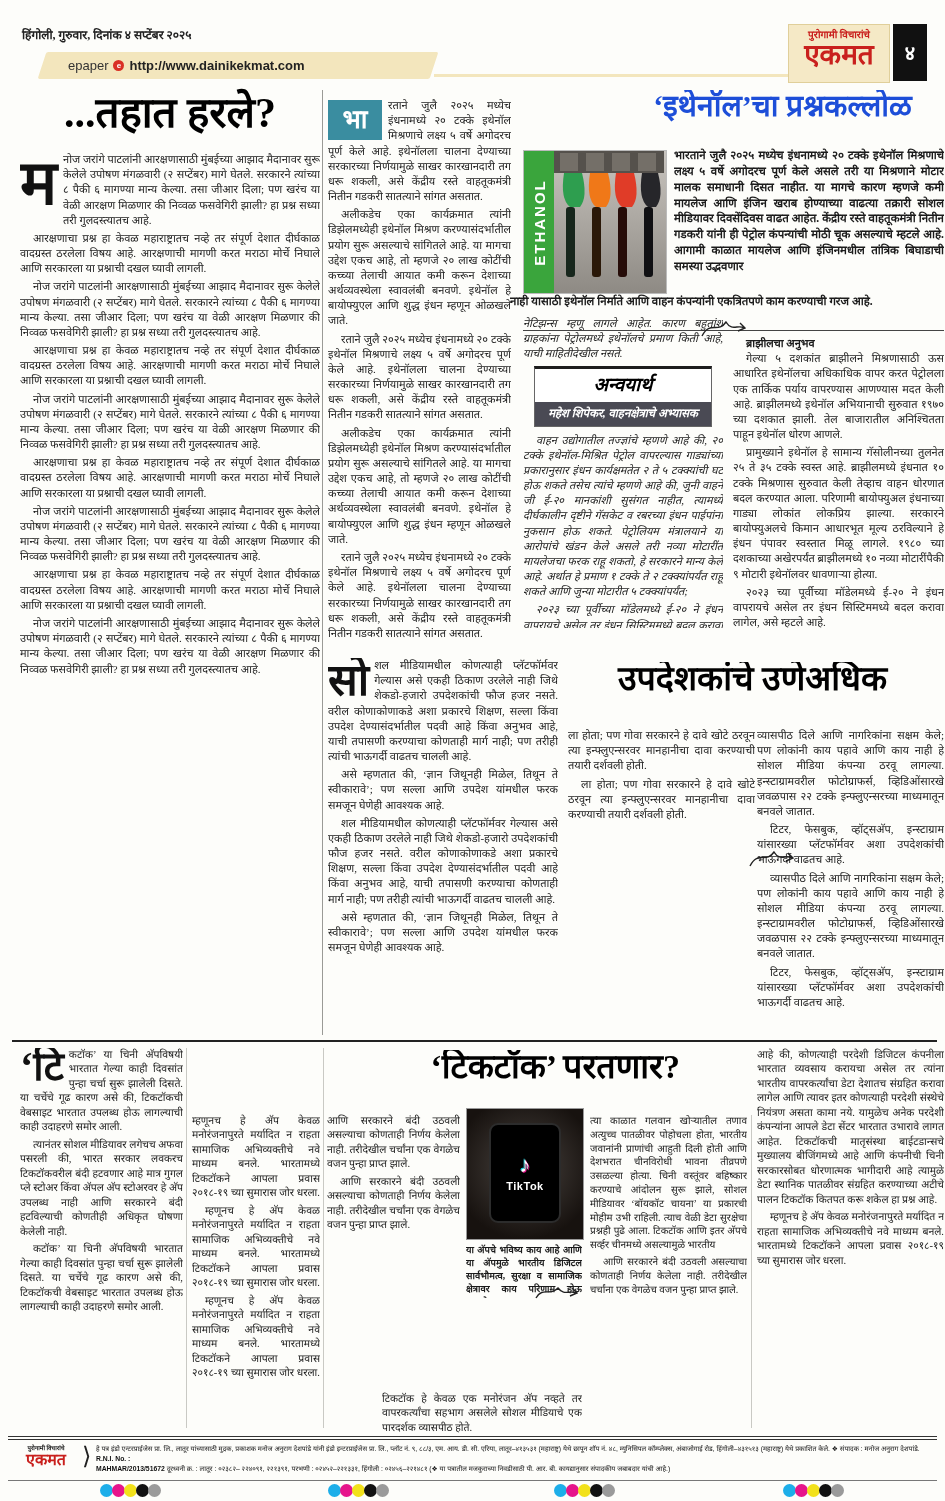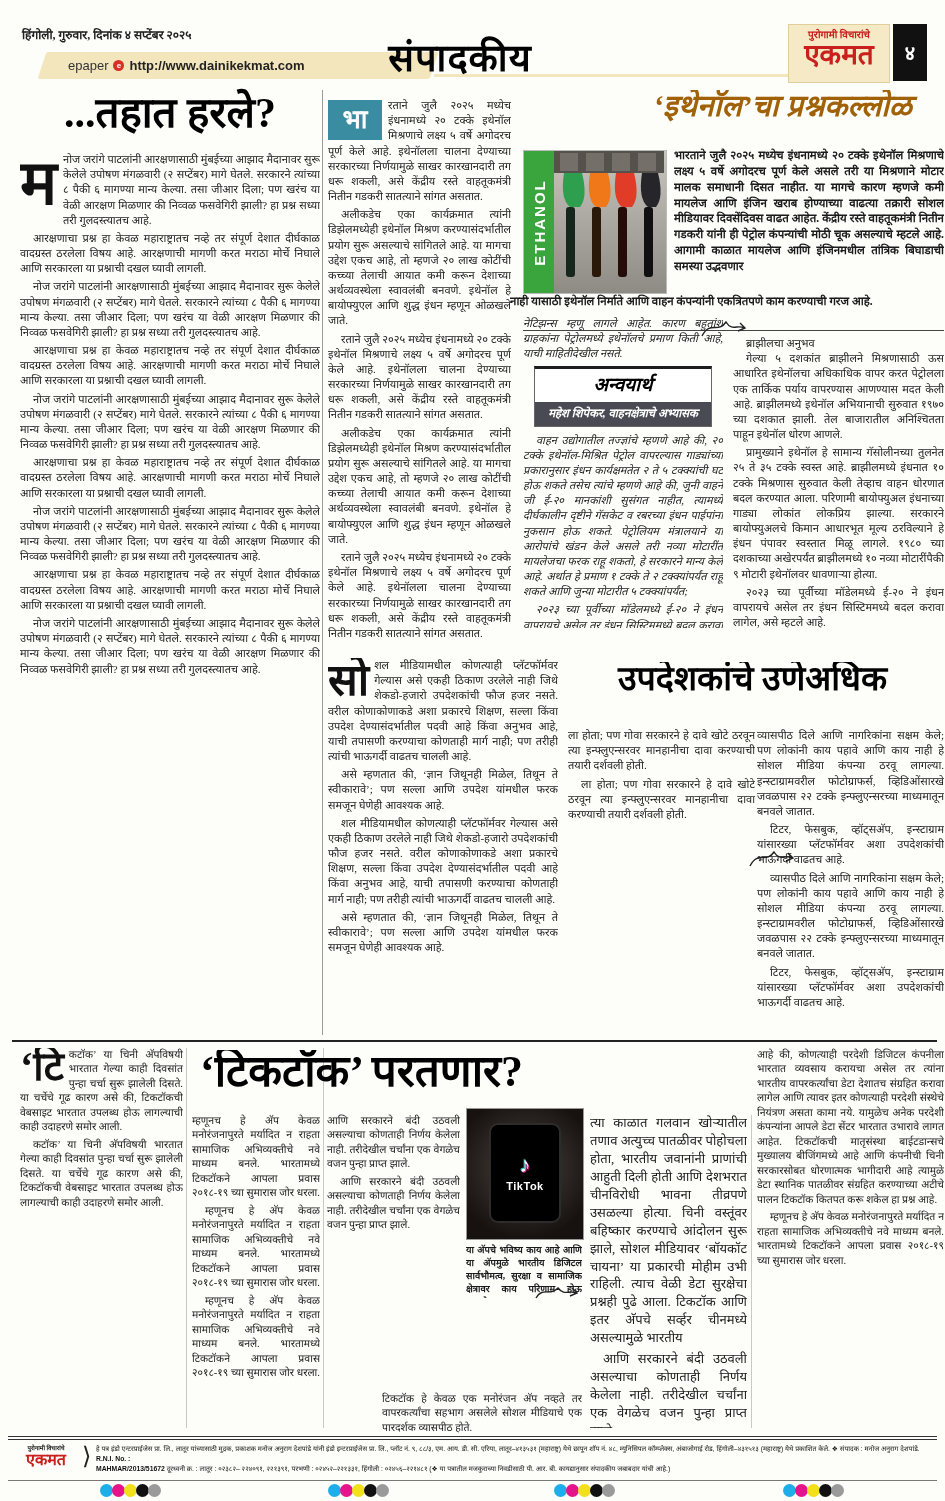--- a/index.html
+++ b/index.html
@@ -24,23 +24,23 @@
   .epaper-url{font-size:13px;font-weight:bold;color:#222;}
   .strip-tail{background:#f3e6bd;height:3px;}
   .section-title{font-size:38px;font-weight:bold;letter-spacing:1px;color:#000;text-align:center;}
   .masthead{background:#f5e9c6;border:1px solid #e0cf9a;text-align:center;padding-top:4px;}
   .masthead-tagline{color:#c9201d;font-size:10px;font-weight:bold;line-height:1.1;}
   .masthead-name{color:#c9201d;font-size:28px;font-weight:bold;line-height:1.05;}
   .pagenum{background:#111;color:#fff;display:flex;align-items:center;justify-content:center;
            font-size:20px;font-weight:bold;}
   
   .h-lead{font-size:42px;font-weight:bold;line-height:1.0;color:#000;}
-  .h-eth{font-size:30px;font-weight:bold;line-height:1.05;color:#a16207;text-align:center;font-style:italic;}
+  .h-eth{font-size:30px;font-weight:bold;line-height:1.05;color:#1d4ed8;text-align:center;}
   .h-upd{font-size:34px;font-weight:bold;line-height:1.0;color:#000;text-align:center;}
-  .h-tik{font-size:44px;font-weight:bold;line-height:1.0;color:#000;text-align:left;}
+  .h-tik{font-size:34px;font-weight:bold;line-height:1.0;color:#000;text-align:right;}
   
   .dc{float:left;font-weight:bold;color:#111;}
   .dc-m{font-size:62px;line-height:.95;margin:2px 6px 0 0;}
   .dc-so{font-size:44px;line-height:.95;margin:2px 5px 0 0;}
   .dc-ti{font-size:40px;line-height:.95;margin:0 5px 0 0;}
   .dc-bha{background:#3a8da0;color:#fff;font-size:26px;font-weight:bold;width:54px;height:40px;
           display:flex;align-items:center;justify-content:center;float:left;margin:2px 6px 2px 0;}
   
   .kbox{background:#fff;border:1px solid #666;border-top:3px solid #1d1d1d;text-align:center;overflow:hidden;}
   .kbox-title{font-size:19px;font-weight:bold;padding:3px 0 4px;color:#000;}
@@ -58,40 +58,39 @@
              border-radius:9px;display:flex;flex-direction:column;align-items:center;justify-content:center;}
   .tik-note{color:#fff;font-size:22px;text-shadow:1px 1px 0 #e6148b,-1px -1px 0 #23d3e0;line-height:1;}
   .tik-word{color:#fff;font-size:11px;font-weight:bold;margin-top:4px;letter-spacing:.5px;
             font-family:"Liberation Sans","DejaVu Sans",sans-serif;}
   
   .foot-small{font-size:6.8px;line-height:1.5;color:#111;font-family:"Liberation Sans","DejaVu Sans",sans-serif;}
   .foot-logo-tag{font-size:6px;color:#111;font-weight:bold;}
   .foot-logo-name{font-size:16px;color:#c9201d;font-weight:bold;line-height:1;}
   .dots{display:flex;}
   .dot{width:13px;height:13px;border-radius:50%;margin-right:-1px;}
-  .subhead{font-weight:normal;text-indent:13px;}
+  .subhead{font-weight:bold;text-indent:13px;}
   .doodle{stroke:#222;fill:none;stroke-width:1.4;}
 </style>
 </head>
 <body>
 
 <div class="page">
 
   <div class="abs dateline" style="left:22px;top:26px;width:280px;">हिंगोली, गुरुवार, दिनांक ४ सप्टेंबर २०२५</div>
 
   <div class="abs epaper-strip" style="left:42px;top:52px;width:392px;height:27px;">
     <div class="epaper-inner">
       <span class="epaper-label">epaper</span>
       <span class="epaper-dot">e</span>
       <span class="epaper-url">http://www.dainikekmat.com</span>
     </div>
   </div>
   <div class="abs strip-tail" style="left:434px;top:74px;width:356px;"></div>
 
-  <div class="abs section-title" style="left:310px;top:30px;width:300px;">संपादकीय</div>
 
   <div class="abs masthead" style="left:788px;top:24px;width:100px;height:53px;">
     <div class="masthead-tagline">पुरोगामी विचारांचे</div>
     <div class="masthead-name">एकमत</div>
   </div>
   <div class="abs pagenum" style="left:893px;top:24px;width:34px;height:57px;">४</div>
 
   <div class="vrule" style="left:322px;top:90px;height:945px;"></div>
 
   <div class="abs" style="left:20px;top:92px;width:300px;">
@@ -197,20 +196,21 @@
 
   <div class="abs" style="left:12px;top:1040px;width:925px;height:2px;background:#222;"></div>
 
   <div class="vrule" style="left:186px;top:1048px;height:380px;background:#c9c9c4;"></div>
   <div class="vrule" style="left:323px;top:1048px;height:380px;background:#c9c9c4;"></div>
   <div class="vrule" style="left:751px;top:1115px;height:313px;background:#c9c9c4;"></div>
 
   <div class="abs col just" style="left:20px;top:1048px;width:163px;height:380px;font-size:10.5px;">
     <span class="dc dc-ti"><span>‘</span><span>टि</span></span>
     <p>कटॉक’ या चिनी अ‍ॅपविषयी भारतात गेल्या काही दिवसांत पुन्हा चर्चा सुरू झालेली दिसते. या चर्चेचे गूढ कारण असे की, टिकटॉकची वेबसाइट भारतात उपलब्ध होऊ लागल्याची काही उदाहरणे समोर आली.</p>
+    <p class="ind">त्यानंतर सोशल मीडियावर लगेचच अफवा पसरली की, भारत सरकार लवकरच टिकटॉकवरील बंदी हटवणार आहे मात्र गुगल प्ले स्टोअर किंवा अ‍ॅपल अ‍ॅप स्टोअरवर हे अ‍ॅप उपलब्ध नाही आणि सरकारने बंदी हटविल्याची कोणतीही अधिकृत घोषणा केलेली नाही.</p>
     <p class="ind">कटॉक’ या चिनी अ‍ॅपविषयी भारतात गेल्या काही दिवसांत पुन्हा चर्चा सुरू झालेली दिसते. या चर्चेचे गूढ कारण असे की, टिकटॉकची वेबसाइट भारतात उपलब्ध होऊ लागल्याची काही उदाहरणे समोर आली.</p>
   </div>
 
   <div class="abs h-tik" style="left:200px;top:1050px;width:480px;height:58px;overflow:hidden;">‘टिकटॉक’ परतणार?</div>
 
   <div class="abs col just" style="left:192px;top:1114px;width:128px;height:314px;font-size:10.5px;">
     <p>म्हणूनच हे अ‍ॅप केवळ मनोरंजनापुरते मर्यादित न राहता सामाजिक अभिव्यक्तीचे नवे माध्यम बनले. भारतामध्ये टिकटॉकने आपला प्रवास २०१८-१९ च्या सुमारास जोर धरला.</p>
     <p class="ind">म्हणूनच हे अ‍ॅप केवळ मनोरंजनापुरते मर्यादित न राहता सामाजिक अभिव्यक्तीचे नवे माध्यम बनले. भारतामध्ये टिकटॉकने आपला प्रवास २०१८-१९ च्या सुमारास जोर धरला.</p>
     <p class="ind">म्हणूनच हे अ‍ॅप केवळ मनोरंजनापुरते मर्यादित न राहता सामाजिक अभिव्यक्तीचे नवे माध्यम बनले. भारतामध्ये टिकटॉकने आपला प्रवास २०१८-१९ च्या सुमारास जोर धरला.</p>
   </div>
@@ -226,21 +226,21 @@
     </div>
   </div>
   <div class="abs col just bold" style="left:466px;top:1244px;width:116px;height:54px;font-size:9.5px;">या अ‍ॅपचे भविष्य काय आहे आणि या अ‍ॅपमुळे भारतीय डिजिटल सार्वभौमत्व, सुरक्षा व सामाजिक क्षेत्रावर काय परिणाम होऊ शकतो?</div>
 
   <svg class="abs doodle" style="left:534px;top:1284px;" width="46" height="18" viewBox="0 0 46 18">
     <path d="M2 14 C9 2 16 13 24 4 C30 12 36 6 42 9 M38 4 L43 9 L36 12"></path>
   </svg>
 
   <div class="abs col just" style="left:382px;top:1368px;width:200px;height:60px;font-size:10.5px;margin-top:24px;">टिकटॉक हे केवळ एक मनोरंजन अ‍ॅप नव्हते तर वापरकर्त्यांचा सहभाग असलेले सोशल मीडियाचे एक पारदर्शक व्यासपीठ होते.</div>
 
-  <div class="abs col just" style="left:590px;top:1114px;width:157px;height:314px;font-size:13px;">
+  <div class="abs col just" style="left:590px;top:1114px;width:157px;height:314px;font-size:10px;">
     <p>त्या काळात गलवान खोऱ्यातील तणाव अत्युच्च पातळीवर पोहोचला होता, भारतीय जवानांनी प्राणांची आहुती दिली होती आणि देशभरात चीनविरोधी भावना तीव्रपणे उसळल्या होत्या. चिनी वस्तूंवर बहिष्कार करण्याचे आंदोलन सुरू झाले, सोशल मीडियावर ‘बॉयकॉट चायना’ या प्रकारची मोहीम उभी राहिली. त्याच वेळी डेटा सुरक्षेचा प्रश्नही पुढे आला. टिकटॉक आणि इतर अ‍ॅपचे सर्व्हर चीनमध्ये असल्यामुळे भारतीय</p>
     <p class="ind">आणि सरकारने बंदी उठवली असल्याचा कोणताही निर्णय केलेला नाही. तरीदेखील चर्चांना एक वेगळेच वजन पुन्हा प्राप्त झाले.</p>
   </div>
   <div class="abs col just" style="left:757px;top:1048px;width:187px;height:380px;font-size:10.5px;">
     <p>आहे की, कोणत्याही परदेशी डिजिटल कंपनीला भारतात व्यवसाय करायचा असेल तर त्यांना भारतीय वापरकर्त्यांचा डेटा देशातच संग्रहित करावा लागेल आणि त्यावर इतर कोणत्याही परदेशी संस्थेचे नियंत्रण असता कामा नये. यामुळेच अनेक परदेशी कंपन्यांना आपले डेटा सेंटर भारतात उभारावे लागत आहेत. टिकटॉकची मातृसंस्था बाईटडान्सचे मुख्यालय बीजिंगमध्ये आहे आणि कंपनीची चिनी सरकारसोबत धोरणात्मक भागीदारी आहे त्यामुळे डेटा स्थानिक पातळीवर संग्रहित करण्याच्या अटीचे पालन टिकटॉक कितपत करू शकेल हा प्रश्न आहे.</p>
     <p class="ind">म्हणूनच हे अ‍ॅप केवळ मनोरंजनापुरते मर्यादित न राहता सामाजिक अभिव्यक्तीचे नवे माध्यम बनले. भारतामध्ये टिकटॉकने आपला प्रवास २०१८-१९ च्या सुमारास जोर धरला.</p>
   </div>
 
   <div class="abs" style="left:8px;top:1436px;width:929px;height:1px;background:#333;"></div>
   <div class="abs" style="left:8px;top:1439px;width:929px;height:1px;background:#333;"></div>

